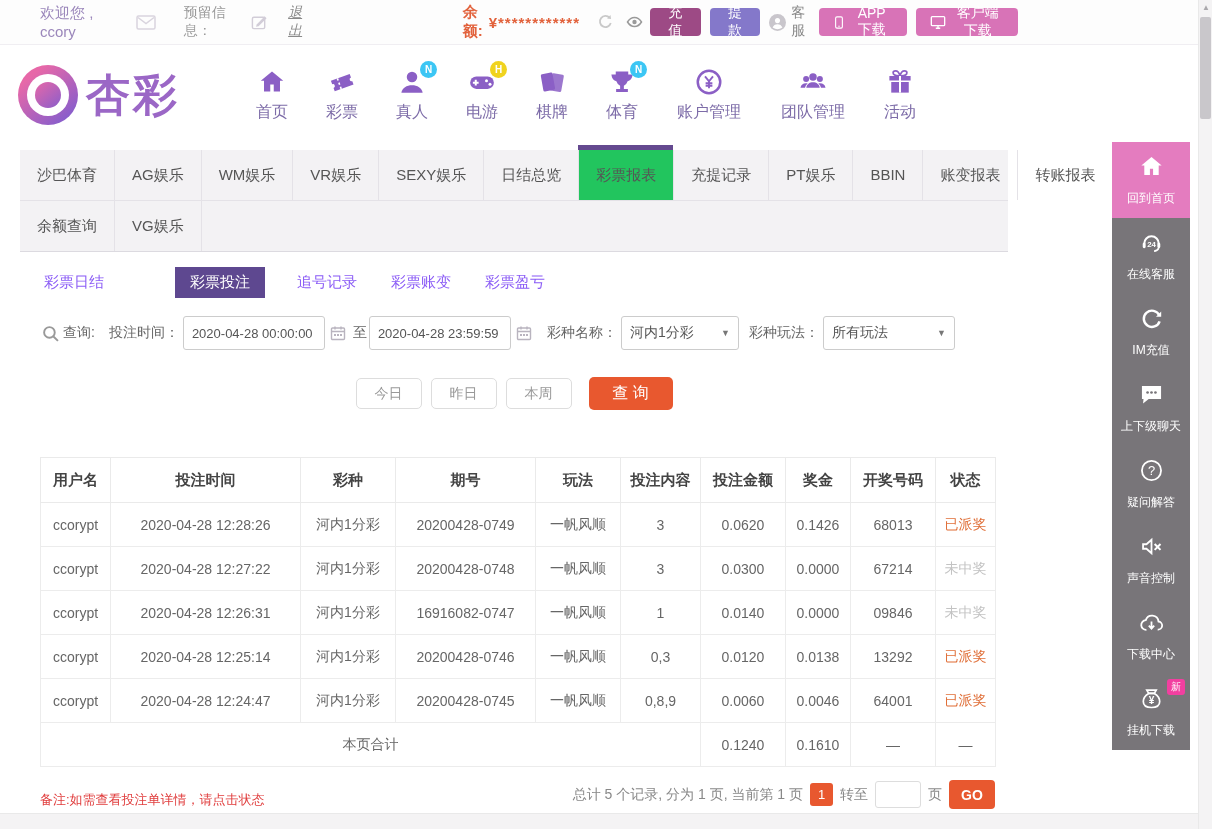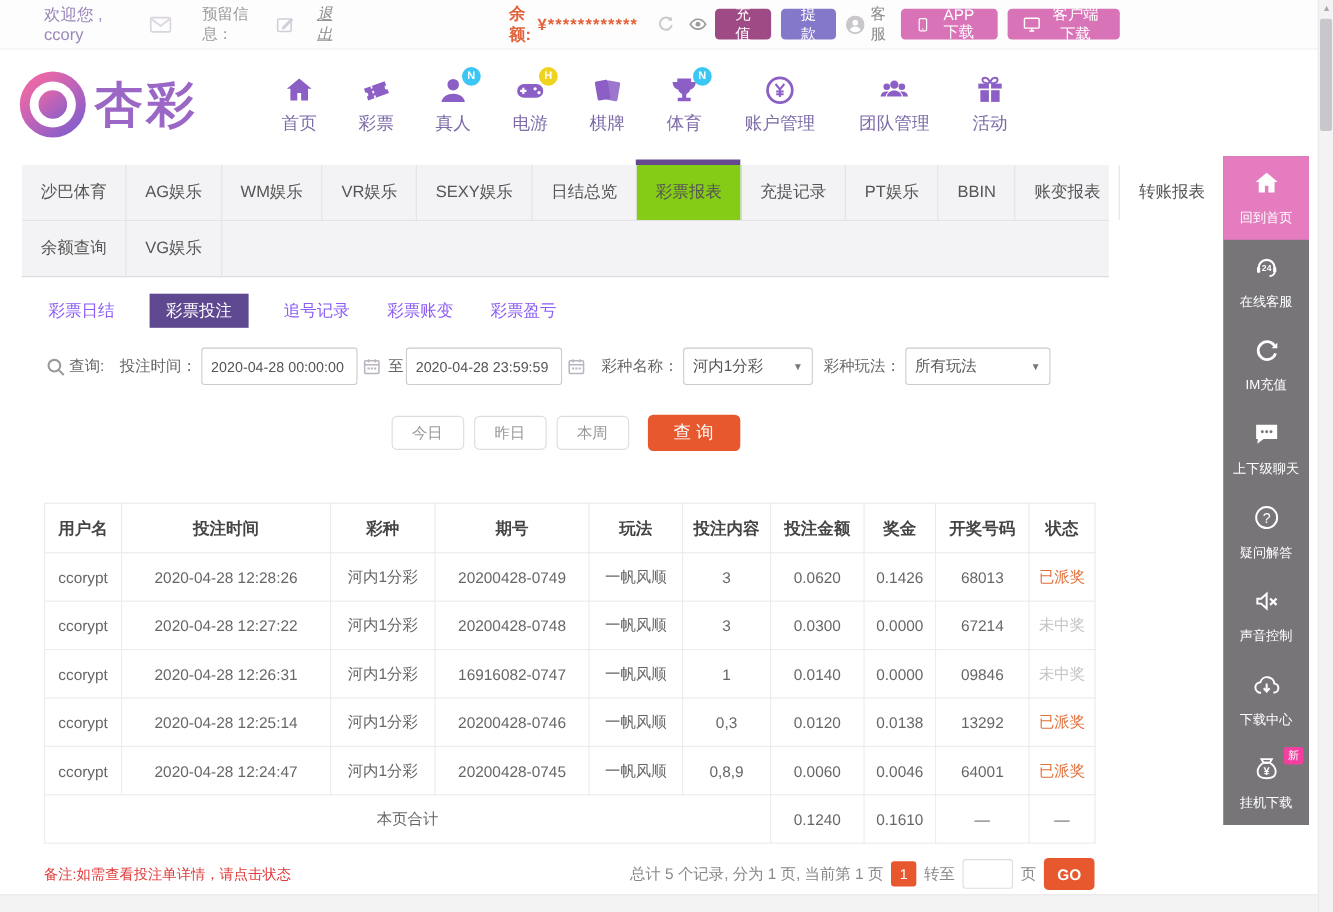--- a/index.html
+++ b/index.html
@@ -46,25 +46,25 @@
                font-size:10px; color:#fff; display:flex; align-items:center; justify-content:center; font-weight:bold; }
   .nav-badge.N { background:#3cc6f4; }
   .nav-badge.H { background:#f0d31f; }
   
   .content { position:absolute; left:20px; top:150px; width:988px; }
   .tab-row { display:flex; background:#f3f2f4; }
   .tab-row.first { border-bottom:1px solid #e4e2e7; }
   .tab-row.second { border-bottom:1px solid #dcdae0; }
   .tab { height:50px; line-height:50px; padding:0 17px; font-size:15px; color:#555;
          border-right:1px solid #e4e2e7; cursor:pointer; position:relative; white-space:nowrap; }
-  .tab.active { background:#84cc16; }
+  .tab.active { background:#22c55e; }
   .tab.active::before { content:""; position:absolute; top:-5px; left:-1px; right:0; height:5px; background:#64498f; }
   .subtabs { display:flex; align-items:center; gap:30px; padding:15px 22px 14px 22px; }
   .subtab { font-size:15px; color:#8b5cf6; cursor:pointer; padding:6px 2px; }
-  .subtab.active { background:#5e4890; color:#fff; padding:6px 15px; }
+  .subtab.active { background:#5e4890; color:#fff; padding:6px 15px;margin-left:39px; }
   
   .query-row { display:flex; align-items:center; margin:4px 0 0 22px; color:#666; font-size:14px; }
   .query-row .lbl { margin:0 4px 0 10px; white-space:nowrap; }
   .q-input { width:142px; height:34px; border:1px solid #ccc; border-radius:3px; padding:0 8px;
              font-size:13px; color:#555; font-family:inherit; }
   .cal-ic { margin:0 5px; display:inline-flex; cursor:pointer; }
   .q-select { height:34px; border:1px solid #ccc; border-radius:3px; background:#fff; color:#555;
               display:inline-flex; align-items:center; justify-content:space-between; padding:0 8px;
               cursor:pointer; font-size:14px; }
   .q-select .arrow { font-size:9px; color:#777; margin-left:12px; }
@@ -77,21 +77,21 @@
   .btn-search { width:84px; height:33px; background:#e8582f; border:none; border-radius:5px;
                 color:#fff; font-size:16px; cursor:pointer; margin-left:8px; font-family:inherit; }
   
   .report-table { width:955px; margin:47px 0 0 20px; border-collapse:collapse; table-layout:fixed; }
   .report-table th { height:45px; border:1px solid #eaeaea; font-size:15px; color:#444;
                      font-weight:bold; text-align:center; background:#fff; }
   .report-table td { height:44px; border:1px solid #ececec; font-size:14px; color:#666; text-align:center; }
   .status-paid { color:#e0703a; cursor:pointer; }
   .status-lost { color:#c3c3c3; cursor:pointer; }
   
-  .table-footer { display:flex; align-items:center; width:955px; margin:13px 0 0 20px;gap:44px; }
+  .table-footer { display:flex; align-items:flex-end; width:955px; margin:13px 0 0 20px;gap:44px; }
   .note { color:#e03c3c; font-size:13px; }
   .pagination { margin-left:auto; display:flex; align-items:center; gap:7px; color:#888; font-size:14px; }
   .page-box { width:23px; height:23px; background:#e8582f; color:#fff; border-radius:3px;
               display:flex; align-items:center; justify-content:center; font-size:13px; cursor:pointer; }
   .goto-input { width:46px; height:27px; border:1px solid #ddd; border-radius:3px; padding:0 5px; font-family:inherit; }
   .go-btn { width:46px; height:29px; background:#e8582f; border:none; border-radius:4px; color:#fff;
             font-weight:bold; font-size:14px; cursor:pointer; font-family:inherit; }
   
   .side-nav { position:absolute; left:1112px; top:142px; width:78px; background:#787579; }
   .side-item { height:76px; display:flex; flex-direction:column; align-items:center; justify-content:center;

